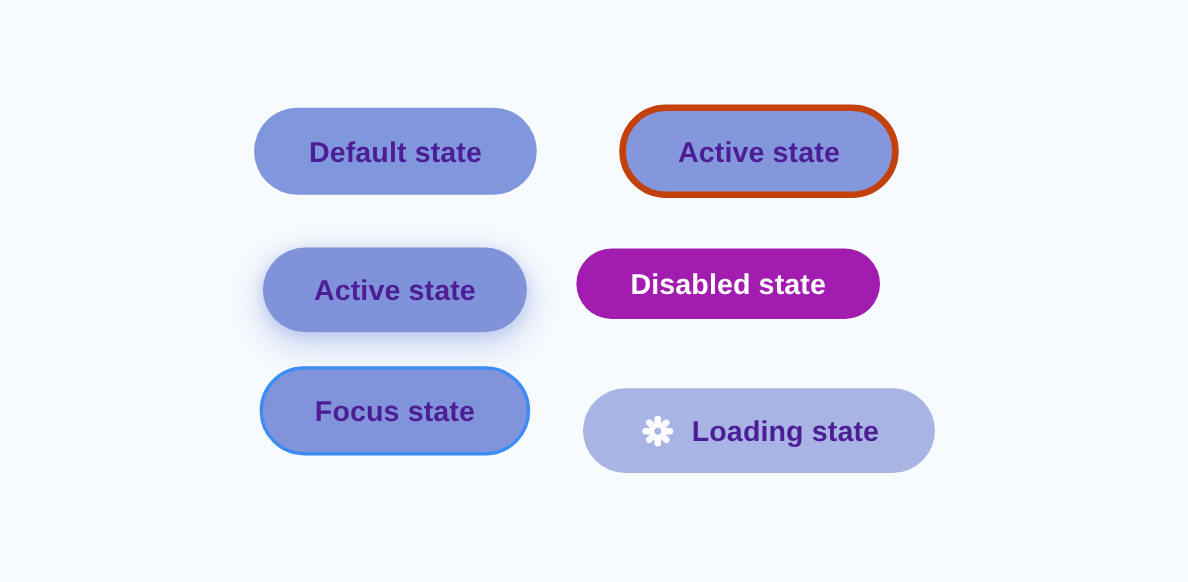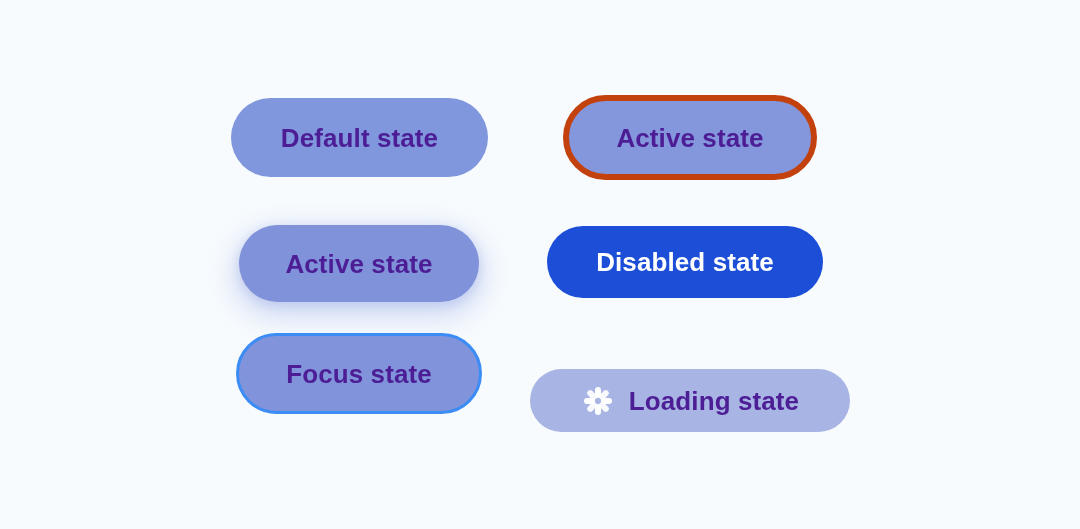--- a/index.html
+++ b/index.html
@@ -69,46 +69,45 @@
     top: 225px;
     width: 240px;
     height: 77px;
     background: #8092d9;
     box-shadow: 0 10px 26px 6px rgba(128, 150, 221, 0.30),
                 0 3px 10px 2px rgba(128, 150, 221, 0.22);
   }
 
   
   .state-disabled {
-    left: 547px;
+    left: 524px;
     top: 226px;
     width: 276px;
-    height: 72px;
-    background: #1d4ed8;
+    height: 64px;
+    background: #a21caf;
     color: #ffffff;
   }
 
   
   .state-focus {
     left: 236px;
     top: 333px;
     width: 246px;
     height: 81px;
     background: #8193da;
     border: 3px solid #3b8cf5;
   }
 
   
   .state-loading {
     left: 530px;
     top: 353px;
     width: 320px;
-    height: 63px;
+    height: 77px;
     background: #a8b4e4;
-    margin-top: 16px;
   }
 
   
   .spinner {
     position: relative;
     width: 34px;
     height: 34px;
     flex: 0 0 auto;
     display: inline-block;
   }

